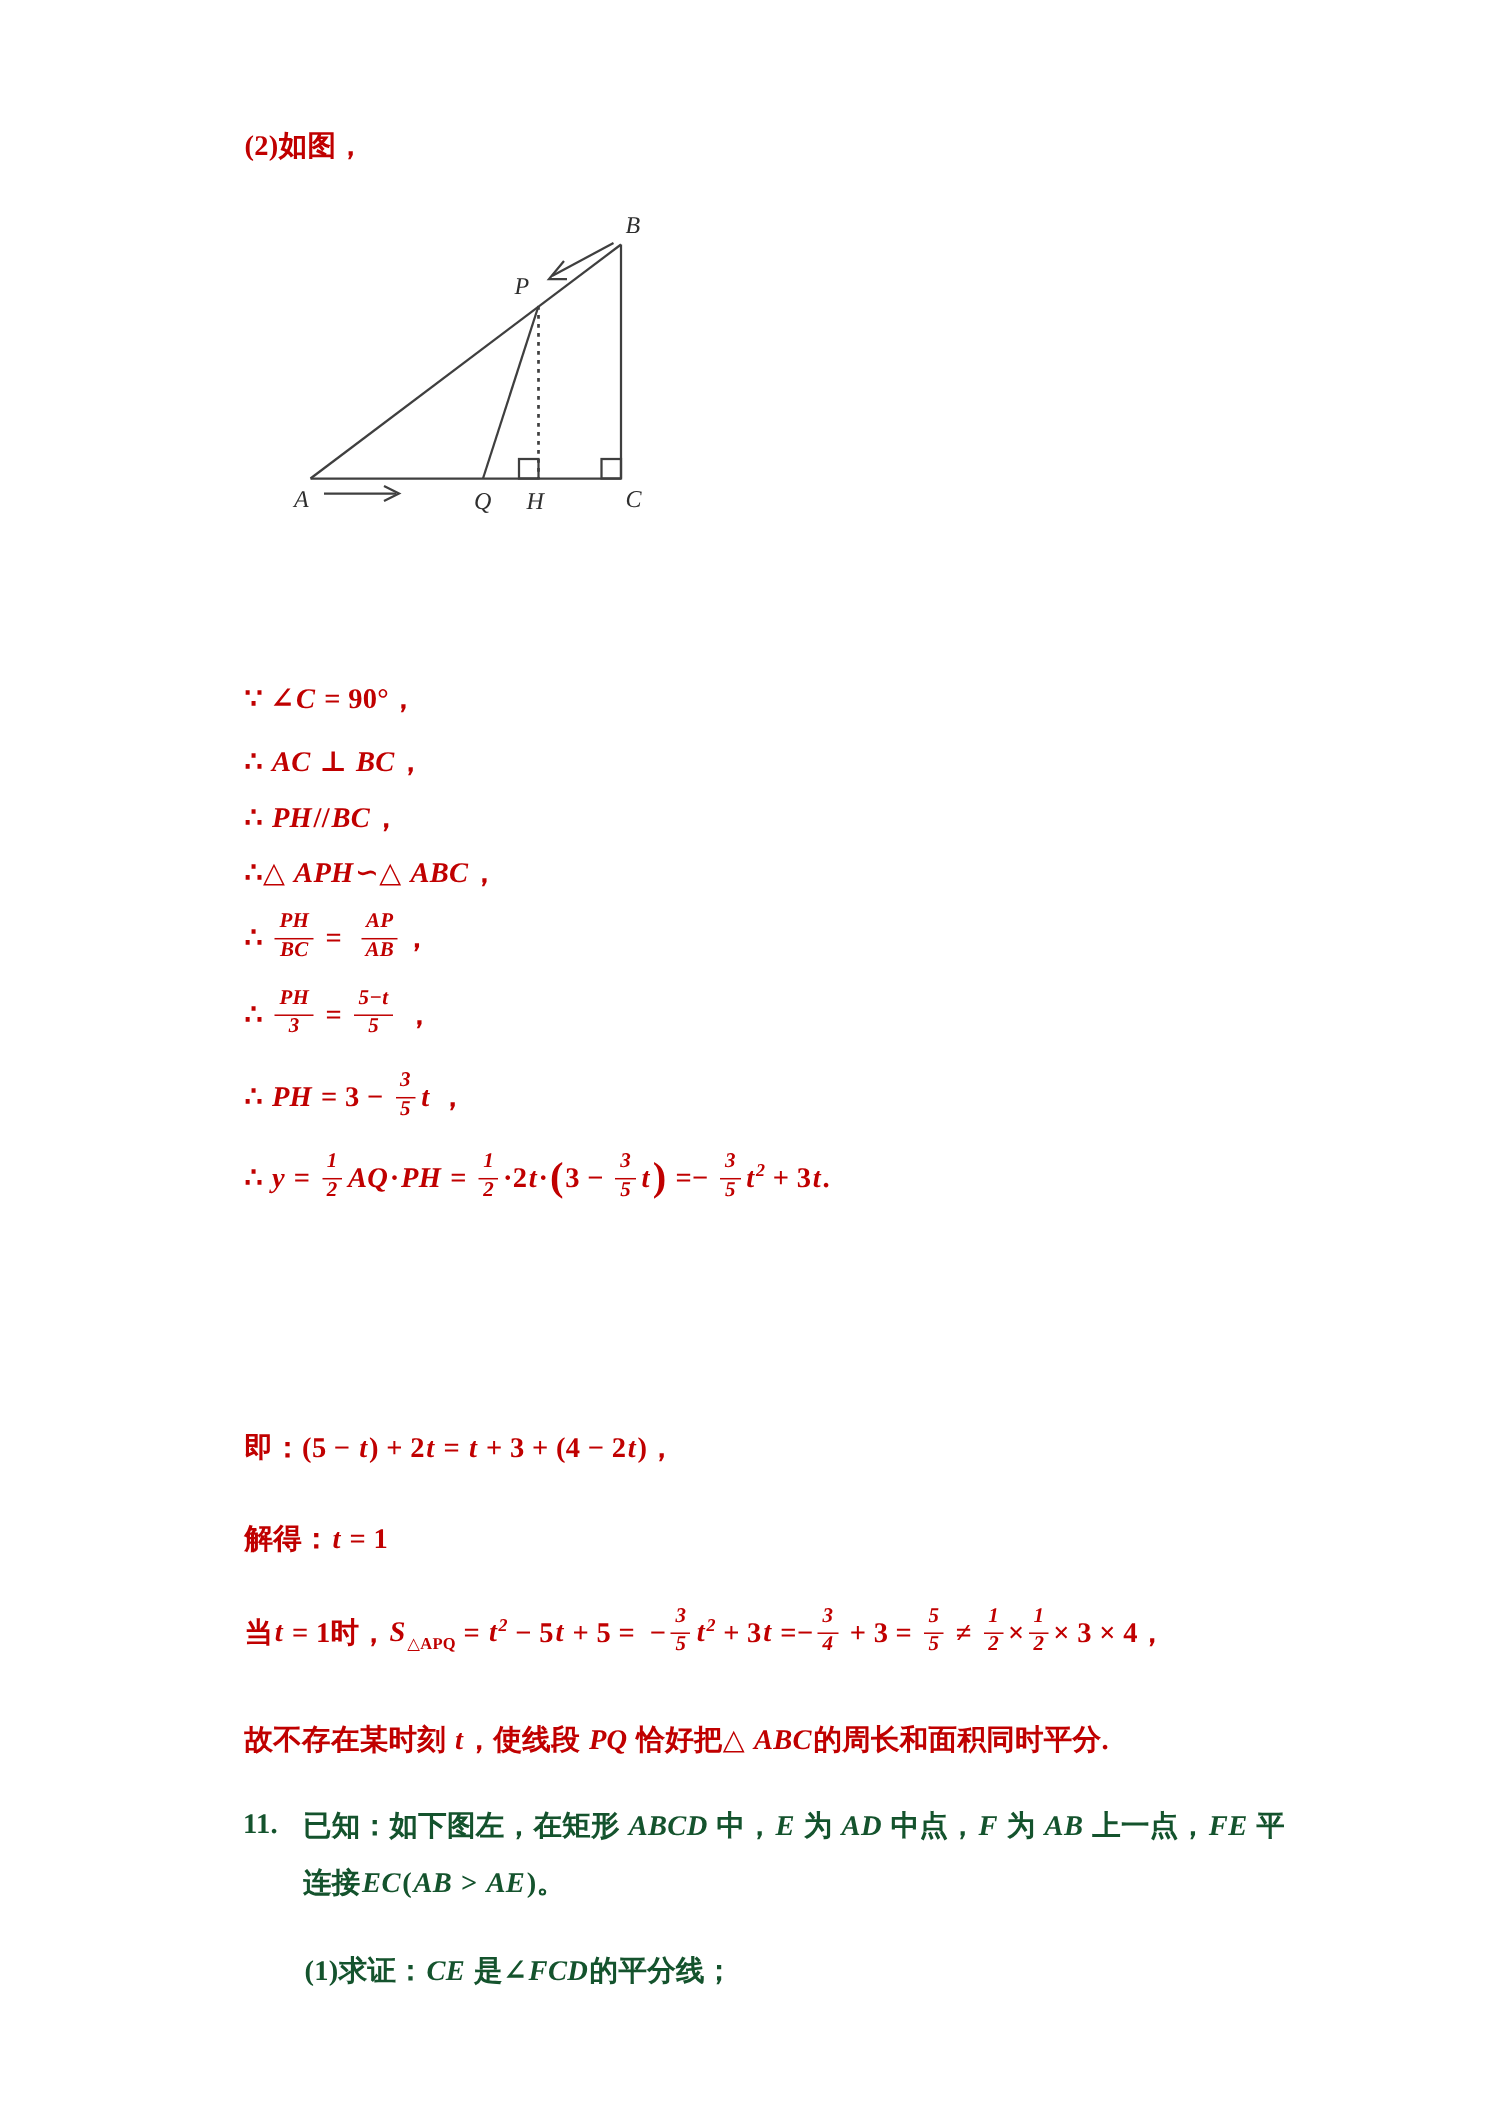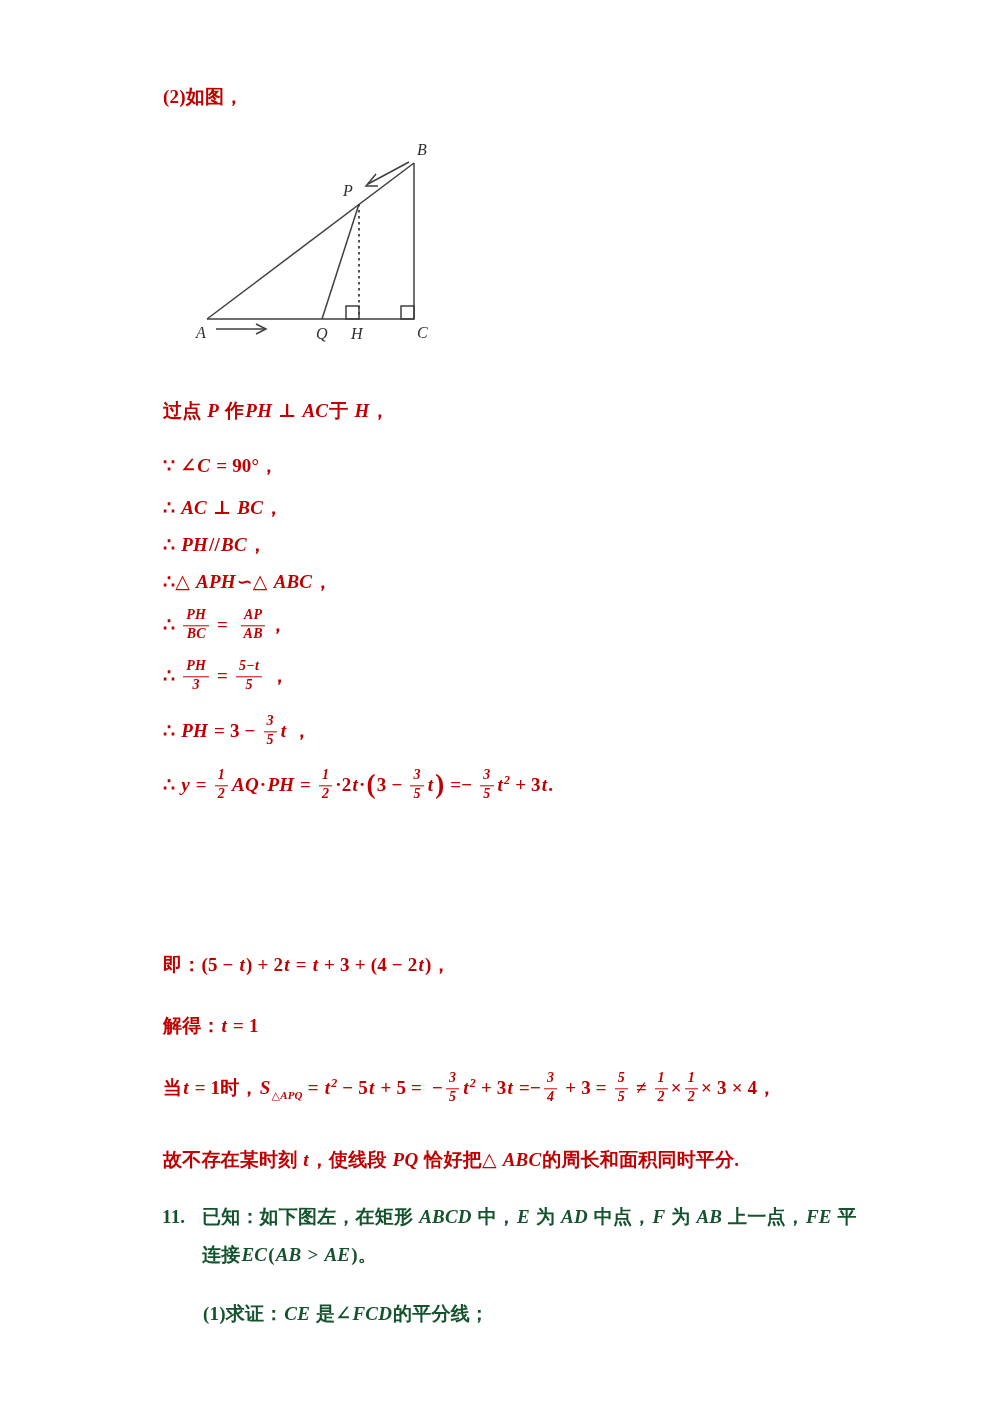--- a/index.html
+++ b/index.html
@@ -15,21 +15,21 @@
   .black{color:#14532d;}
   .st{font-style:normal;}
   .sm{font-style:italic;padding:0 1px;}
   .frac{
     display:inline-flex;flex-direction:column;align-items:center;
     vertical-align:middle;line-height:1.05;margin:0 3px;font-style:italic;position:relative;top:-2px;
   }
   .frac .num{font-size:14px;padding:0 3px 2px;border-bottom:1.6px solid currentColor;}
   .frac .den{font-size:14px;padding-top:1px;}
   .line sup{font-size:12px;font-style:italic;}
-  .line sub{font-size:11px;font-style:italic;}
+  .line sub{font-size:11px;}
   .bigp{font-size:27px;font-weight:600;vertical-align:middle;position:relative;top:-2px;padding:0 1px;}
   .diagram{position:absolute;left:190px;top:133px;width:260px;height:215px;}
   .diagram text{
     font-family:"Liberation Serif","DejaVu Serif",serif;
     font-style:italic;font-size:16px;fill:#2e2e2e;
   }
 </style>
 </head>
 <body>
 
@@ -62,21 +62,20 @@
       </g>
     </g>
     <text x="6" y="205">A</text>
     <text x="227" y="22">B</text>
     <text x="227" y="205">C</text>
     <text x="153" y="63">P</text>
     <text x="126" y="206">Q</text>
     <text x="161" y="206">H</text>
   </svg>
 
-  <div class="line red" style="left:163px;top:411px"><span class="st">过点 </span><span class="sm">P</span><span class="st"> 作</span><span class="sm">PH</span><span class="st"> ⊥ </span><span class="sm">AC</span><span class="st">于 </span><span class="sm">H</span><span class="st">，</span></div>
   <div class="line red" style="left:163px;top:466px"><span class="st">∵ ∠</span><span class="sm">C</span><span class="st"> = 90°，</span></div>
   <div class="line red" style="left:163px;top:508px"><span class="st">∴ </span><span class="sm">AC</span><span class="st"> ⊥ </span><span class="sm">BC</span><span class="st">，</span></div>
   <div class="line red" style="left:163px;top:545px"><span class="st">∴ </span><span class="sm">PH</span><span class="st">//</span><span class="sm">BC</span><span class="st">，</span></div>
   <div class="line red" style="left:163px;top:582px"><span class="st">∴△ </span><span class="sm">APH</span><span class="st">∽△ </span><span class="sm">ABC</span><span class="st">，</span></div>
   <div class="line red" style="left:163px;top:627px"><span class="st">∴ </span><span class="frac">
         <span class="num">PH</span>
         <span class="den">BC</span>
       </span><span class="st"> = &nbsp;</span><span class="frac">
         <span class="num">AP</span>
         <span class="den">AB</span>

